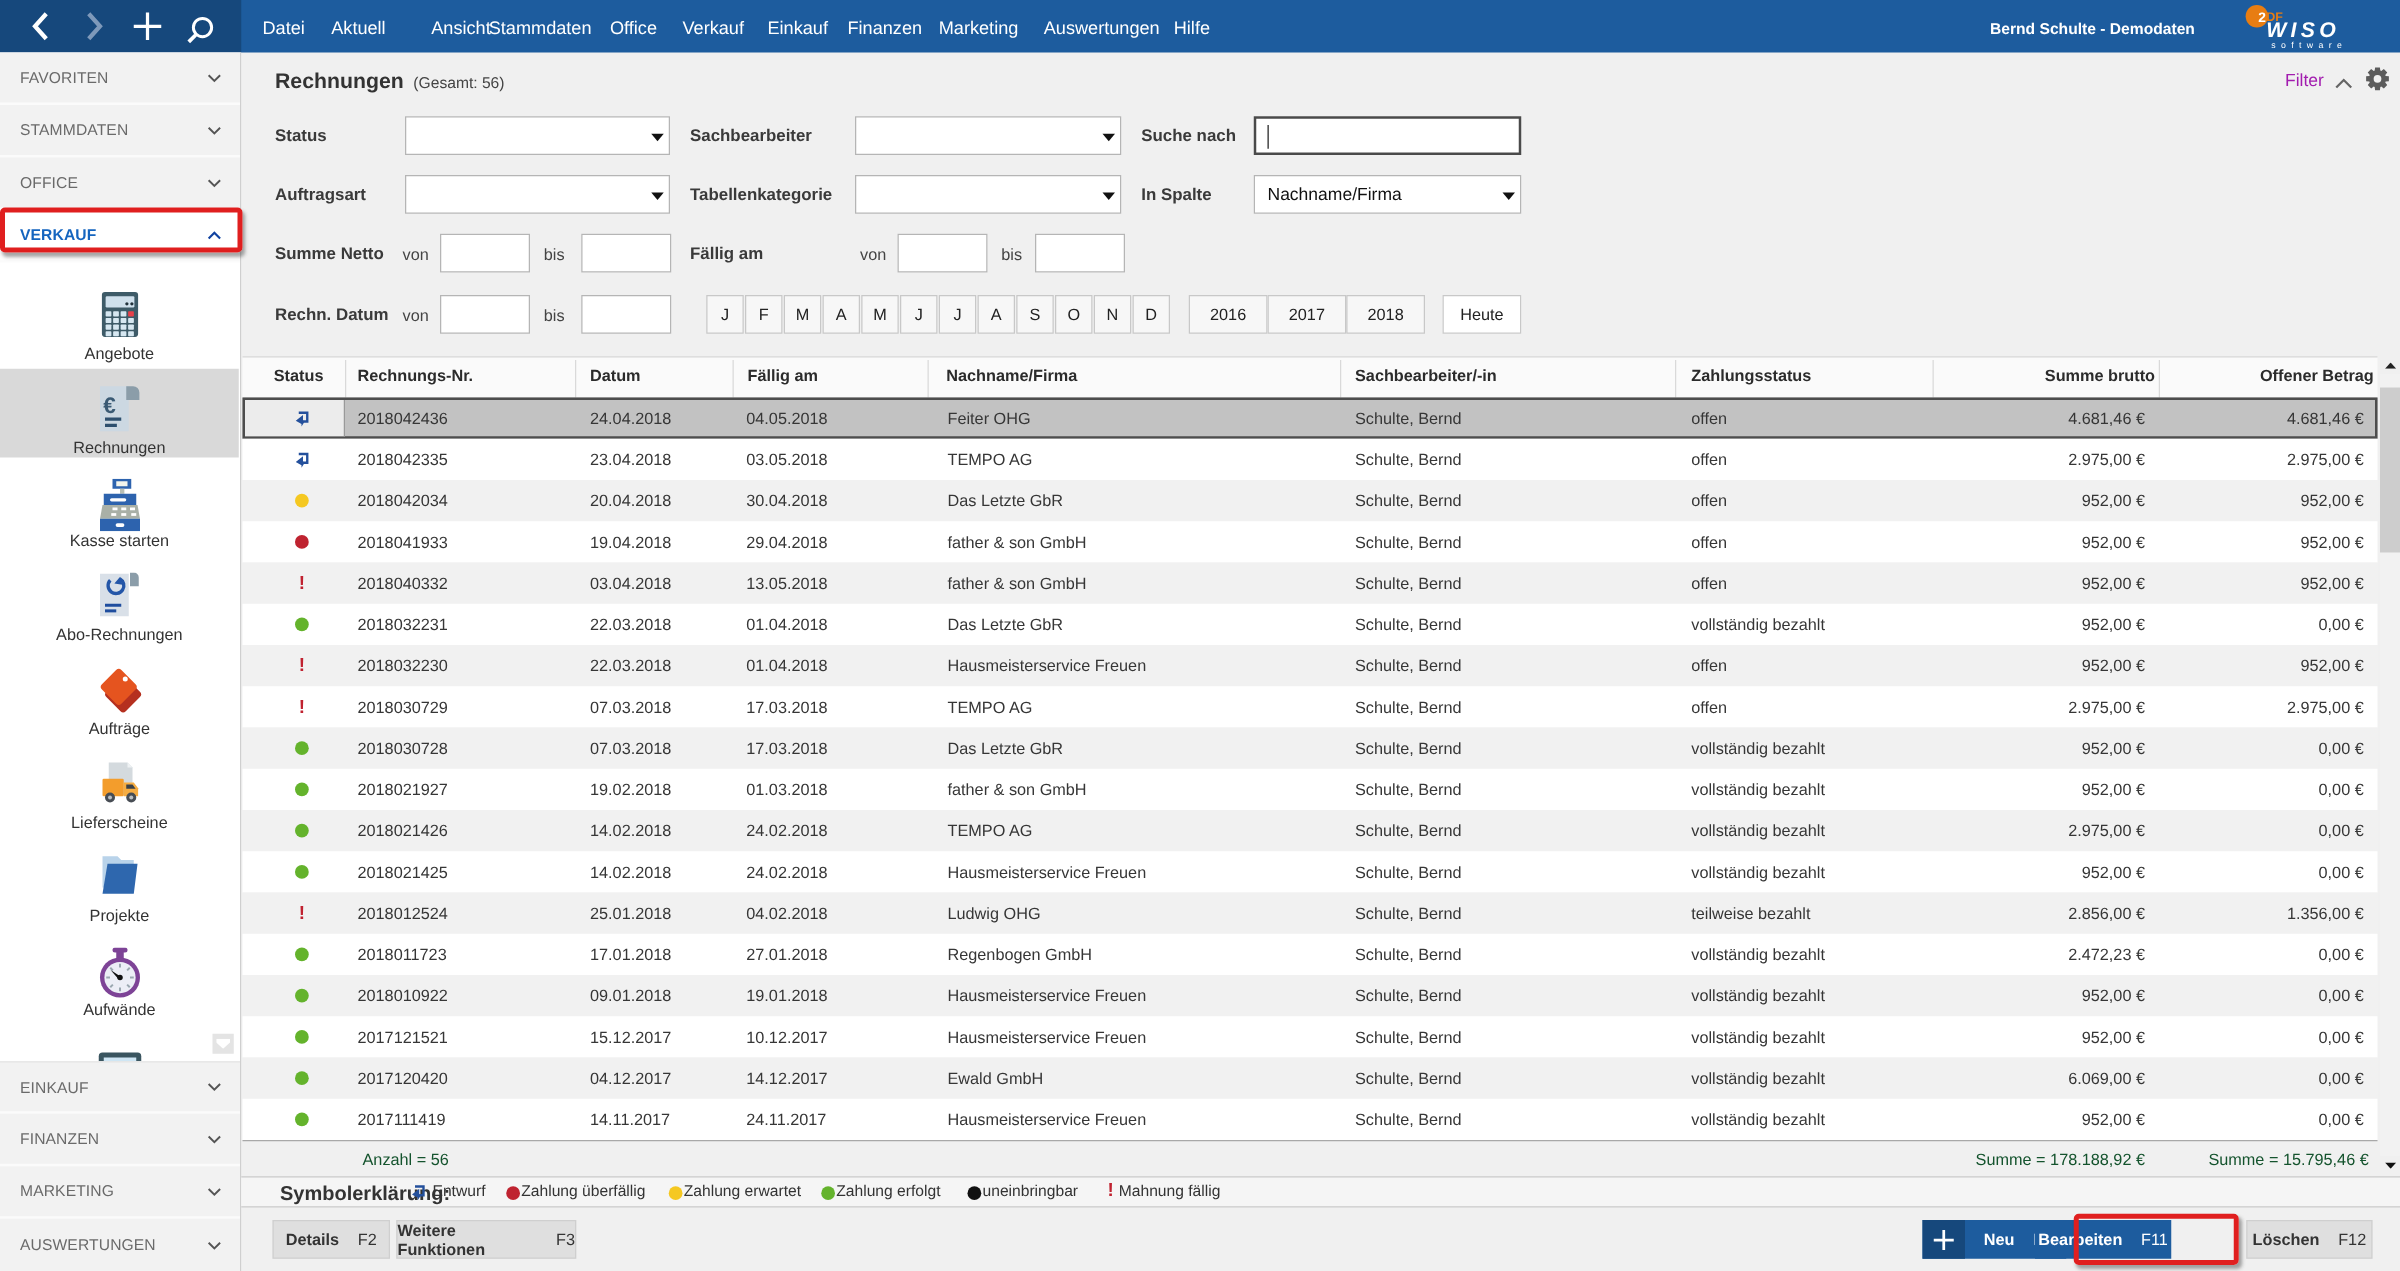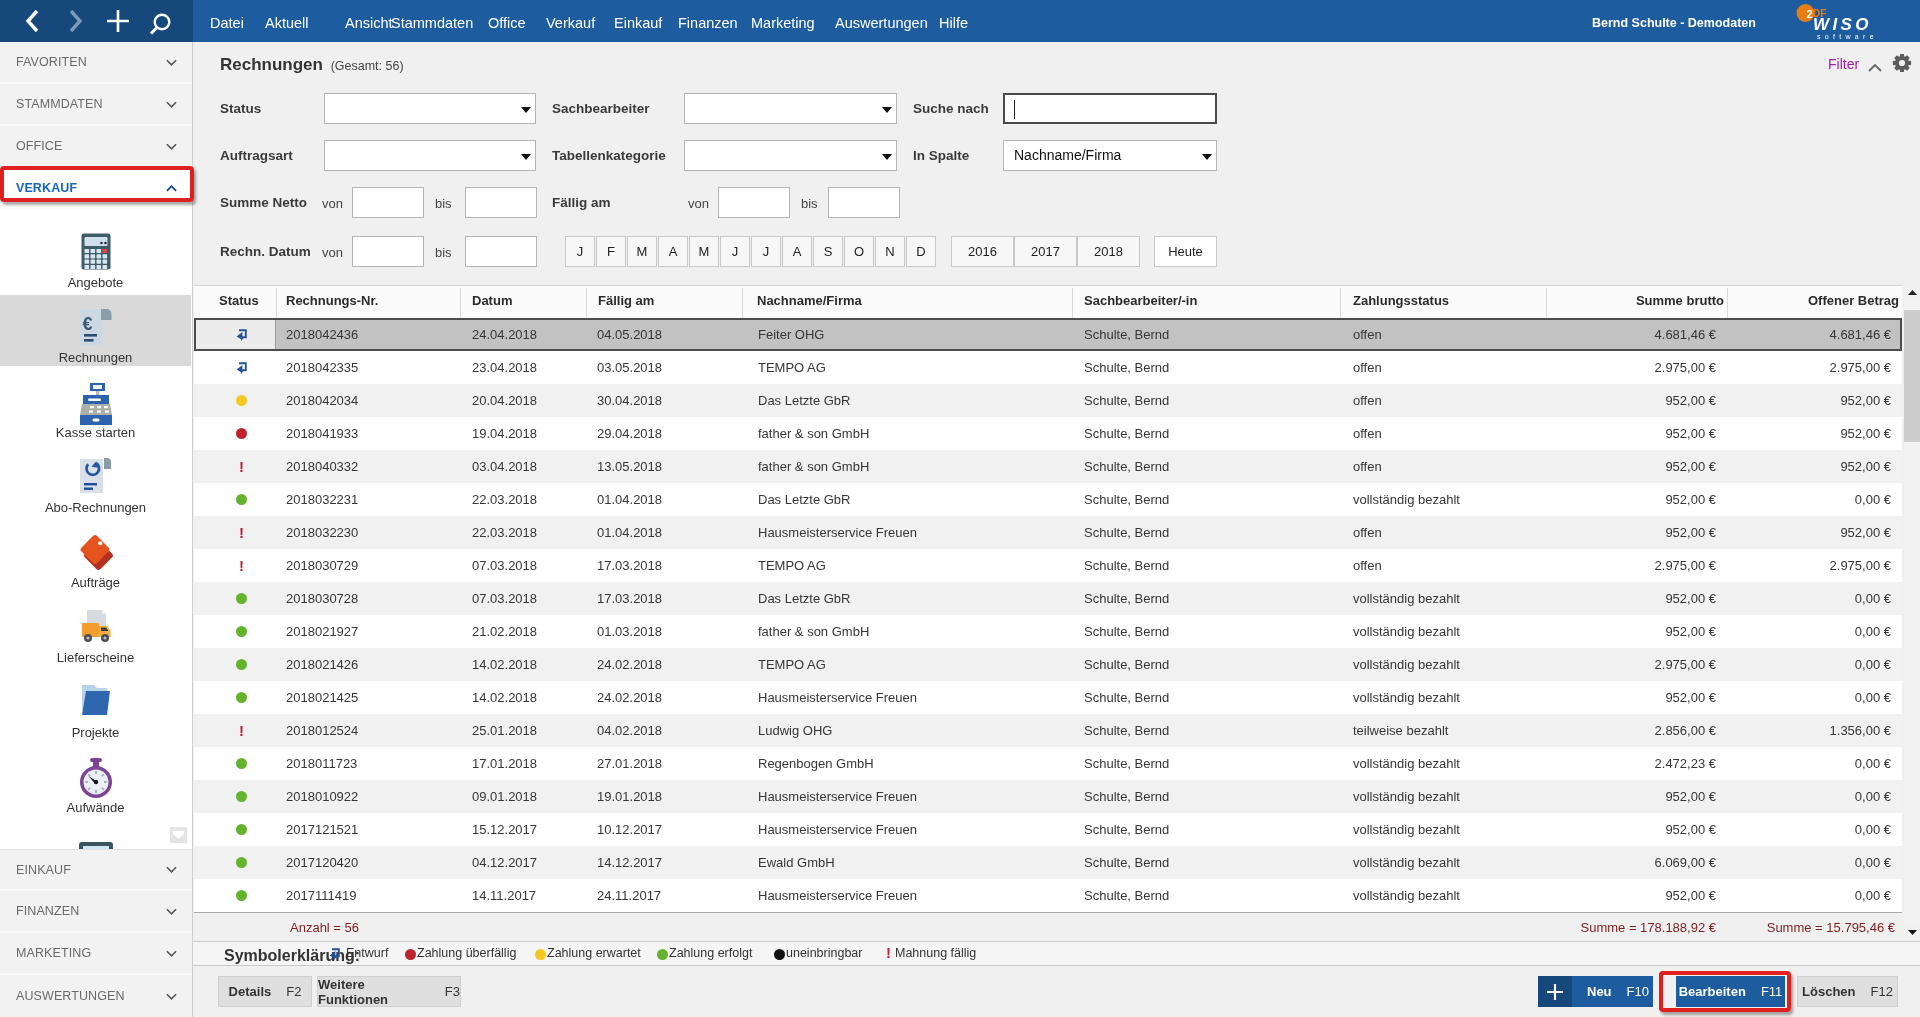--- a/index.html
+++ b/index.html
@@ -33,21 +33,21 @@
 .c0{left:0;width:82px;justify-content:center}
 .c0>*{margin-left:13px}
 .row.sel .c0{background:#ececec;border-right:1px solid #9a9a9a;top:2px;height:29px;left:2px;width:80px}
 .c1{left:92px}.c2{left:278px}.c3{left:403px}.c4{left:564px}.c5{left:890px}.c6{left:1159px}
 .c7{right:186px}.c8{right:11px}
 .c7,.c8{justify-content:flex-end}
 .dot{width:11px;height:11px;border-radius:50%;display:inline-block}
 .excl{color:#c02230;font-weight:bold;font-size:15px}
 .sic{display:inline-block;width:12px;height:14px}
 
-#sumrow{position:absolute;left:194px;top:912px;width:1708px;height:28px;background:#f0f0f0;border-top:1px solid #a8a8a8;font-size:13px;color:#7f1d1d}
+#sumrow{position:absolute;left:194px;top:912px;width:1708px;height:28px;background:#f0f0f0;border-top:1px solid #a8a8a8;font-size:13px;color:#14532d}
 #legend{position:absolute;left:193px;top:941px;width:1727px;height:25px;background:#f5f5f5;border-top:1px solid #c9c9c9;border-bottom:1px solid #c9c9c9;font-size:12.5px;color:#333}
 #legend span{position:absolute;top:4px}
 #legend .dot{top:7px}
 #legend .sic{top:5px}
 .btn{position:absolute;top:976px;height:31px;font-size:13px;display:flex;align-items:center;justify-content:center;gap:15px;font-weight:bold}
 .btn .fk{font-weight:normal}
 .btn.gray{background:#dfdfdf;border:1px solid #cfcfcf;color:#333}
 .btn.blue{background:#1d5c9e;color:#fff}
 
 #sbar{position:absolute;left:1904px;top:285px;width:16px;height:655px;background:#f2f2f2}
@@ -485,21 +485,21 @@
     <div class="c c5">Schulte, Bernd</div>
     <div class="c c6">vollständig bezahlt</div>
     <div class="c c7">952,00 €</div>
     <div class="c c8">0,00 €</div>
   </div>
 <div class="row" style="top:615px">
     <div class="c c0">
       <span class="dot" style="background:#64b32c"></span>
     </div>
     <div class="c c1">2018021927</div>
-    <div class="c c2">21.02.2018</div>
+    <div class="c c2">19.02.2018</div>
     <div class="c c3">01.03.2018</div>
     <div class="c c4">father &amp; son GmbH</div>
     <div class="c c5">Schulte, Bernd</div>
     <div class="c c6">vollständig bezahlt</div>
     <div class="c c7">952,00 €</div>
     <div class="c c8">0,00 €</div>
   </div>
 <div class="row odd" style="top:648px">
     <div class="c c0">
       <span class="dot" style="background:#64b32c"></span>
@@ -630,21 +630,21 @@
     <span style="left:702px">Mahnung fällig</span>
 </div>
 
 <div class="btn gray" style="left:218px;width:94px">Details<span class="fk">F2</span></div>
 <div class="btn gray" style="left:317px;width:144px">Weitere Funktionen<span class="fk">F3</span></div>
 <div class="btn blue" style="left:1538px;width:115px;padding-left:49px;justify-content:flex-start"><span style="position:absolute;left:0;top:0;width:34px;height:31px;background:#16487c;display:flex;align-items:center;justify-content:center">
       <svg width="18" height="18" viewBox="0 0 18 18">
         <path d="M9,1 V17 M1,9 H17" stroke="#fff" stroke-width="2.2"></path>
       </svg>
     </span>Neu<span class="fk">F10</span></div>
-<div class="btn blue" style="left:1676px;width:109px">Bearbeiten<span class="fk">F11</span></div>
+<div class="btn blue" style="left:1628px;width:109px">Bearbeiten<span class="fk">F11</span></div>
 <div class="redbox" style="left:1659px;top:971px;width:132px;height:41px"></div>
 <div class="btn gray" style="left:1797px;width:101px">Löschen<span class="fk">F12</span></div>
 
 <div id="sbar"></div>
 <div class="sbtn" style="top:285px;height:14px">
     <svg width="9" height="5" viewBox="0 0 9 5">
       <path d="M0,5 L4.5,0 L9,5 Z" fill="#222"></path>
     </svg>
   </div>
 <div class="abs" style="left:1904px;top:310px;width:16px;height:132px;background:#cdcdcd"></div>

